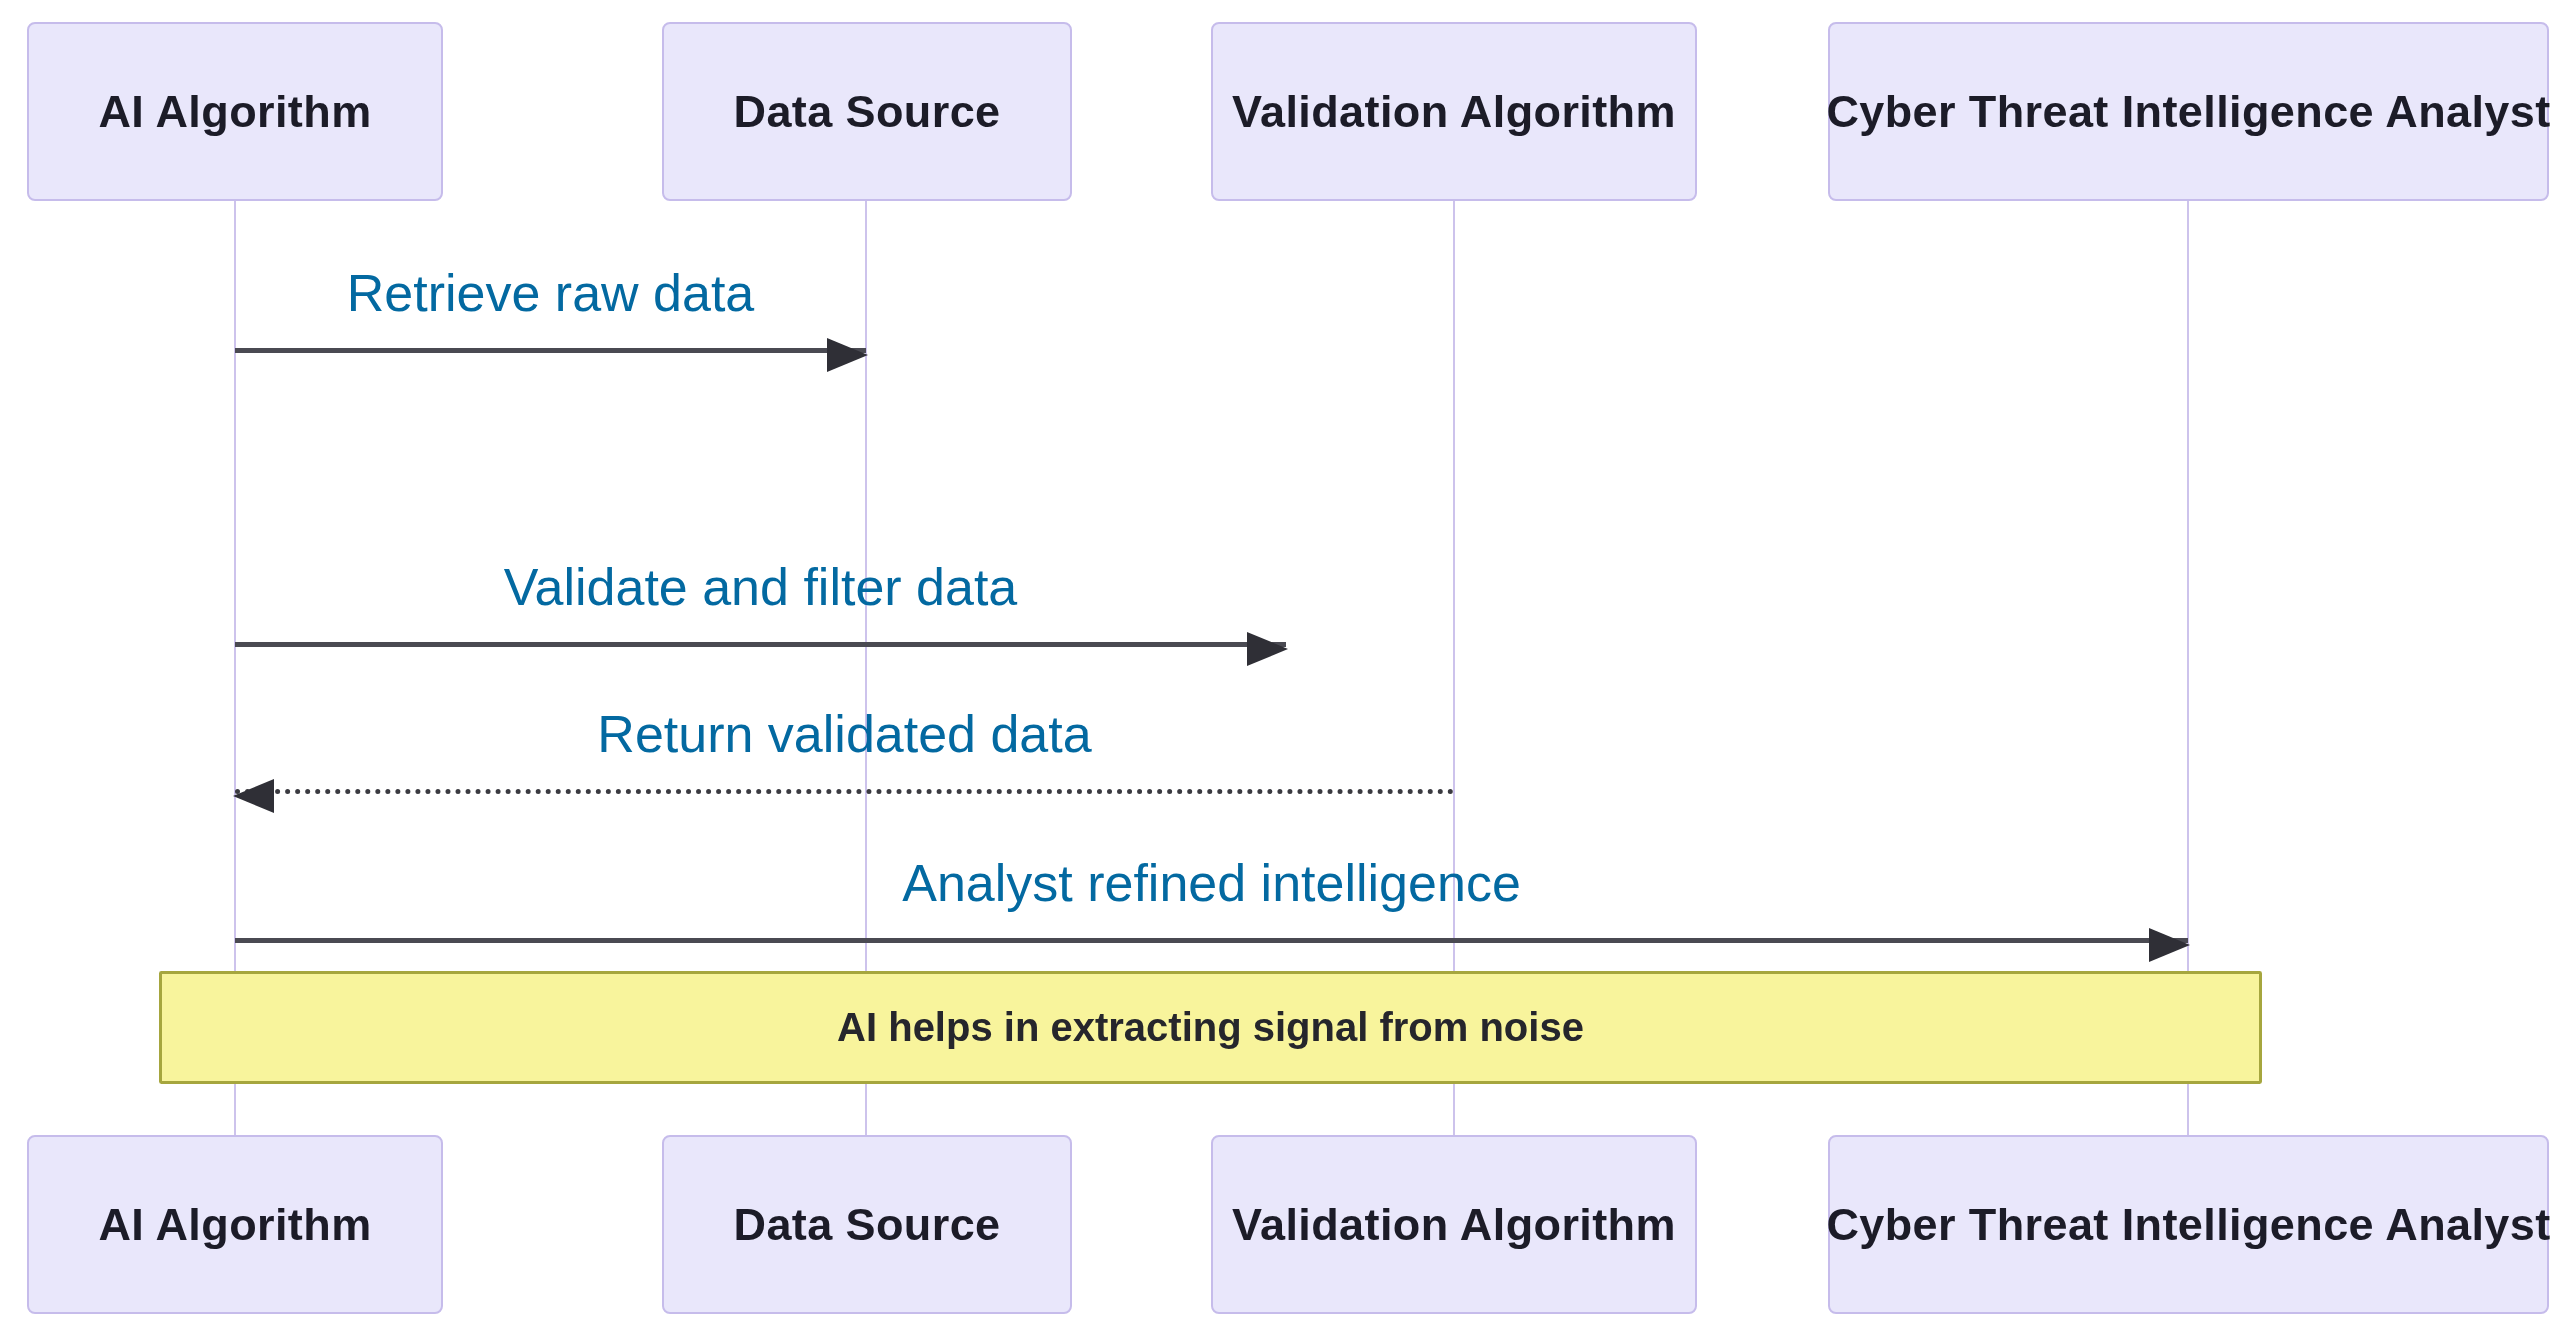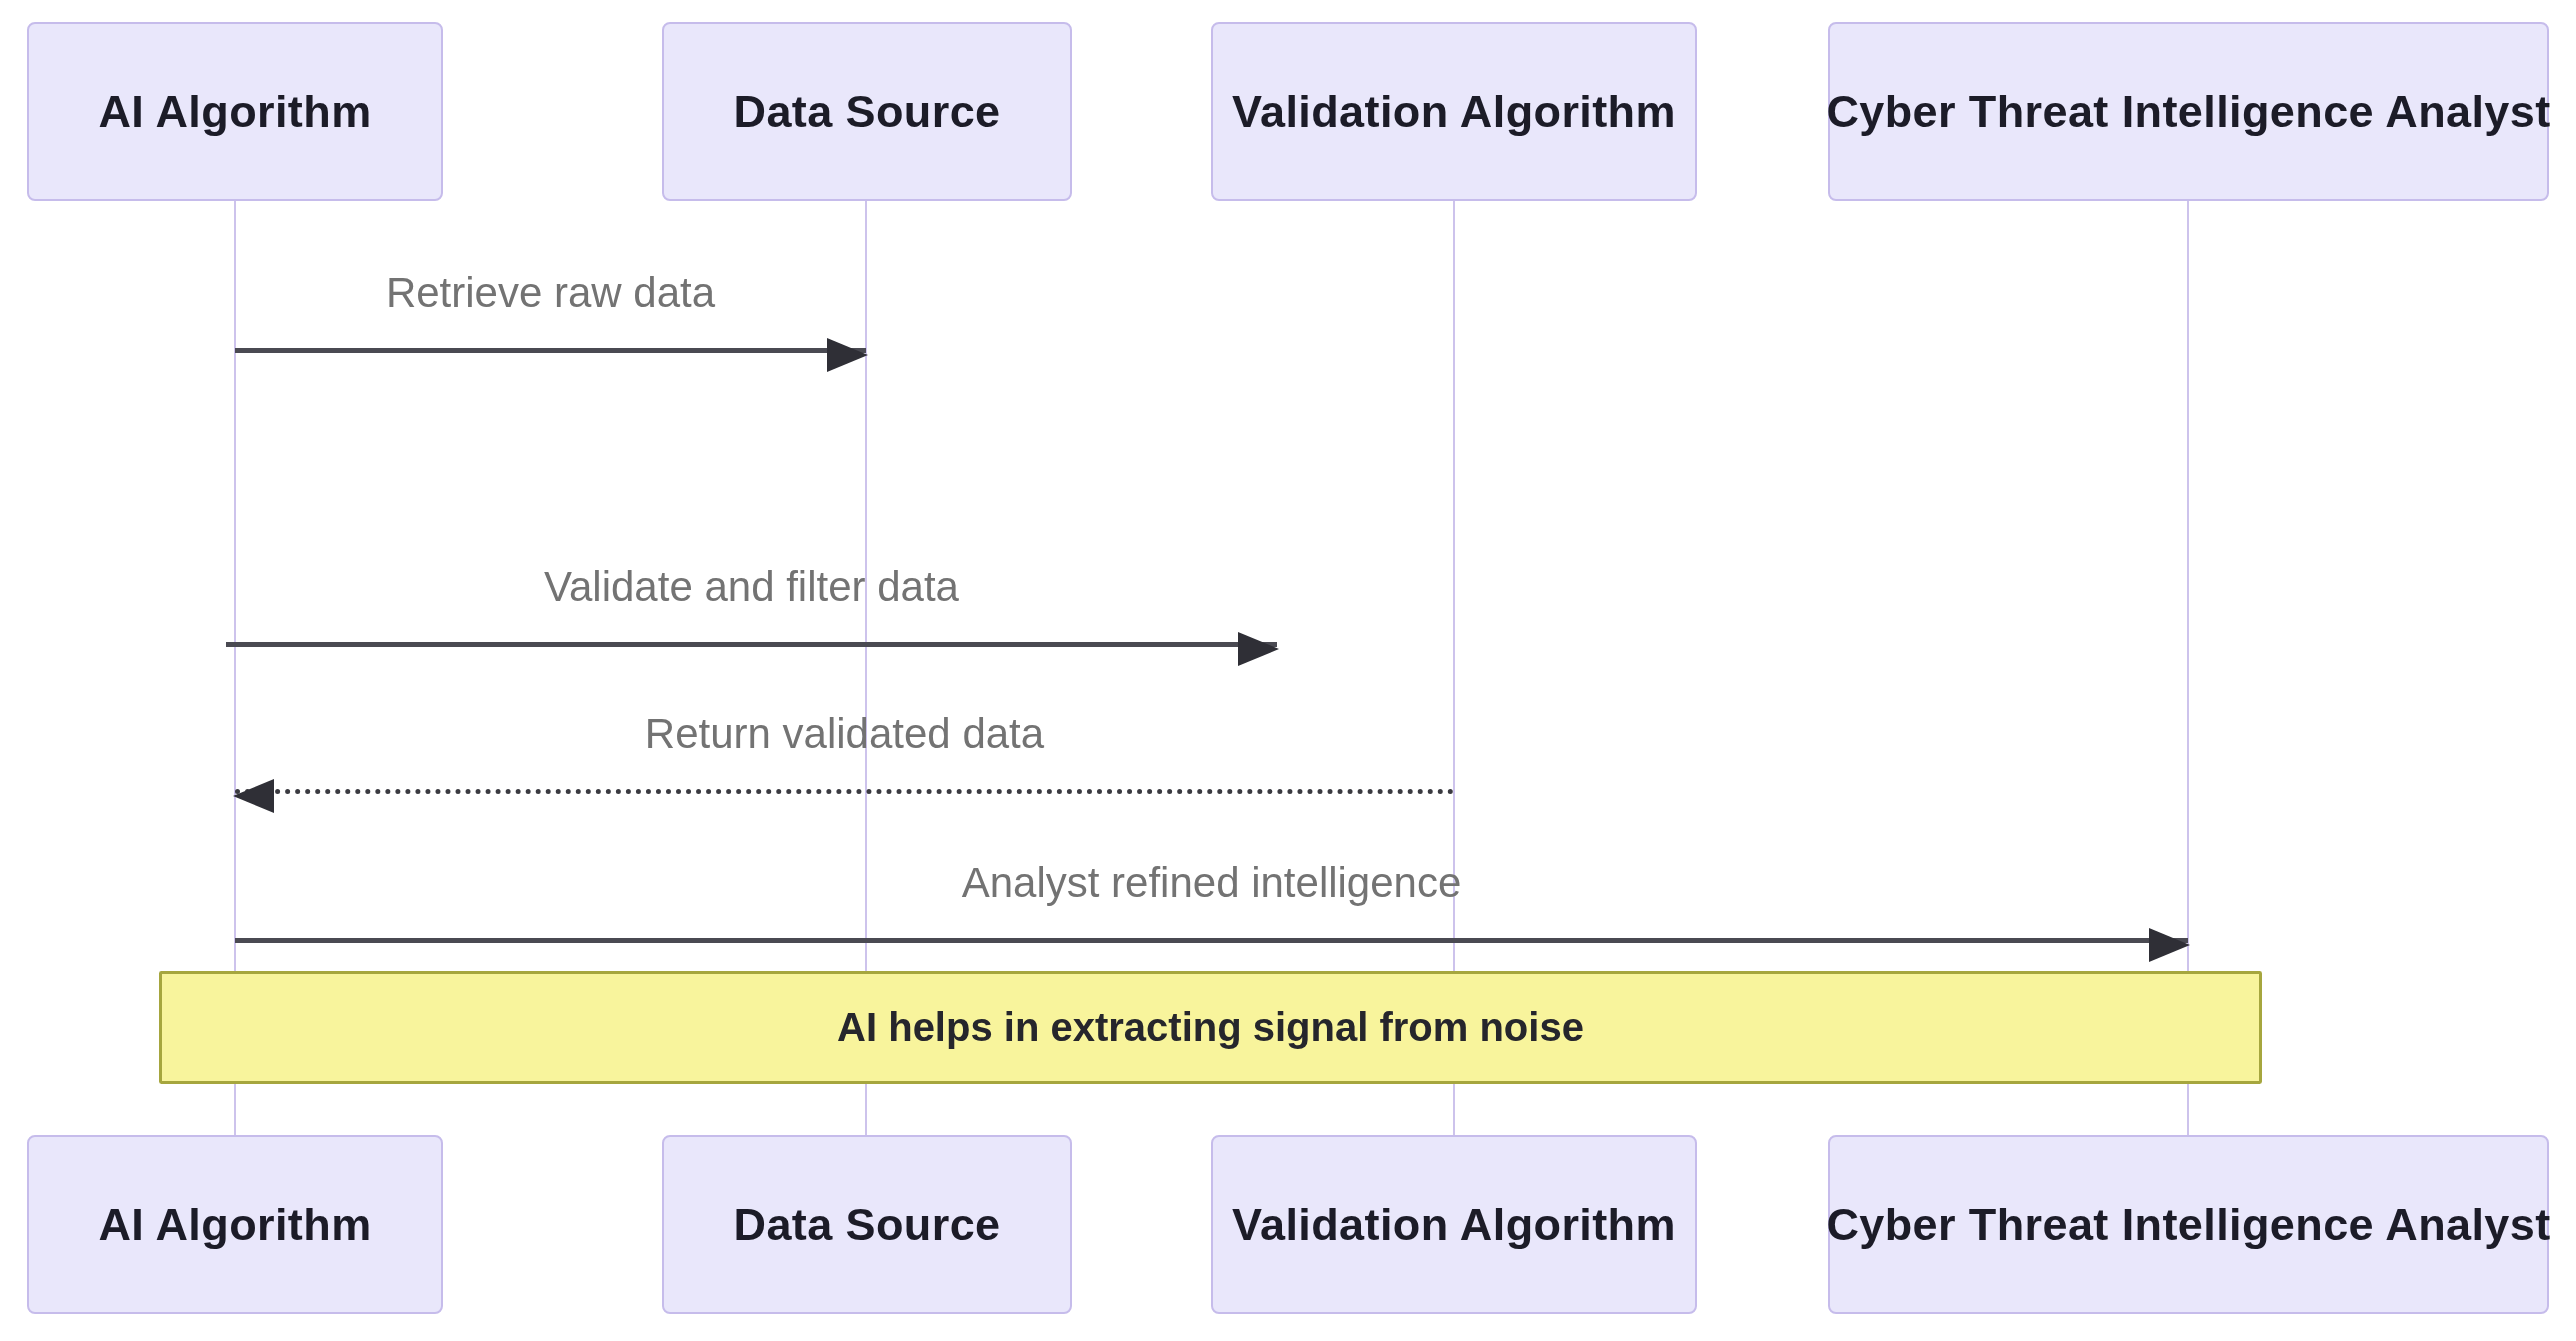--- a/index.html
+++ b/index.html
@@ -45,23 +45,23 @@
   .actor-top    { top: 22px; }
   .actor-bottom { top: 1135px; }
 
   
   .msg { position: absolute; z-index: 2; }
   .msg-label {
     width: 100%;
     height: 46px;
     line-height: 46px;
     text-align: center;
-    font-size: 42px;
+    font-size: 52px;
     font-weight: 400;
-    color: #737373;
+    color: #0369a1;
     white-space: nowrap;
   }
   .arrow {
     position: absolute;
     left: 0;
     right: 0;
     top: 78px;
     height: 0;
   }
   .arrow.solid  { border-top: 5.6px solid #4a4a52; }
@@ -132,21 +132,21 @@
   </div>
 
   <div class="msg" style="left:235px; top:270px; width:631px;">
     <div class="msg-label">Retrieve raw data</div>
     <div class="arrow solid">
       <div class="head right"></div>
     </div>
   </div>
 
 
-  <div class="msg" style="left:226px; top:564px; width:1051px;">
+  <div class="msg" style="left:235px; top:564px; width:1051px;">
     <div class="msg-label">Validate and filter data</div>
     <div class="arrow solid">
       <div class="head right"></div>
     </div>
   </div>
 
   <div class="msg" style="left:235px; top:711px; width:1219px;">
     <div class="msg-label">Return validated data</div>
     <div class="arrow dotted">
       <div class="head left"></div>

